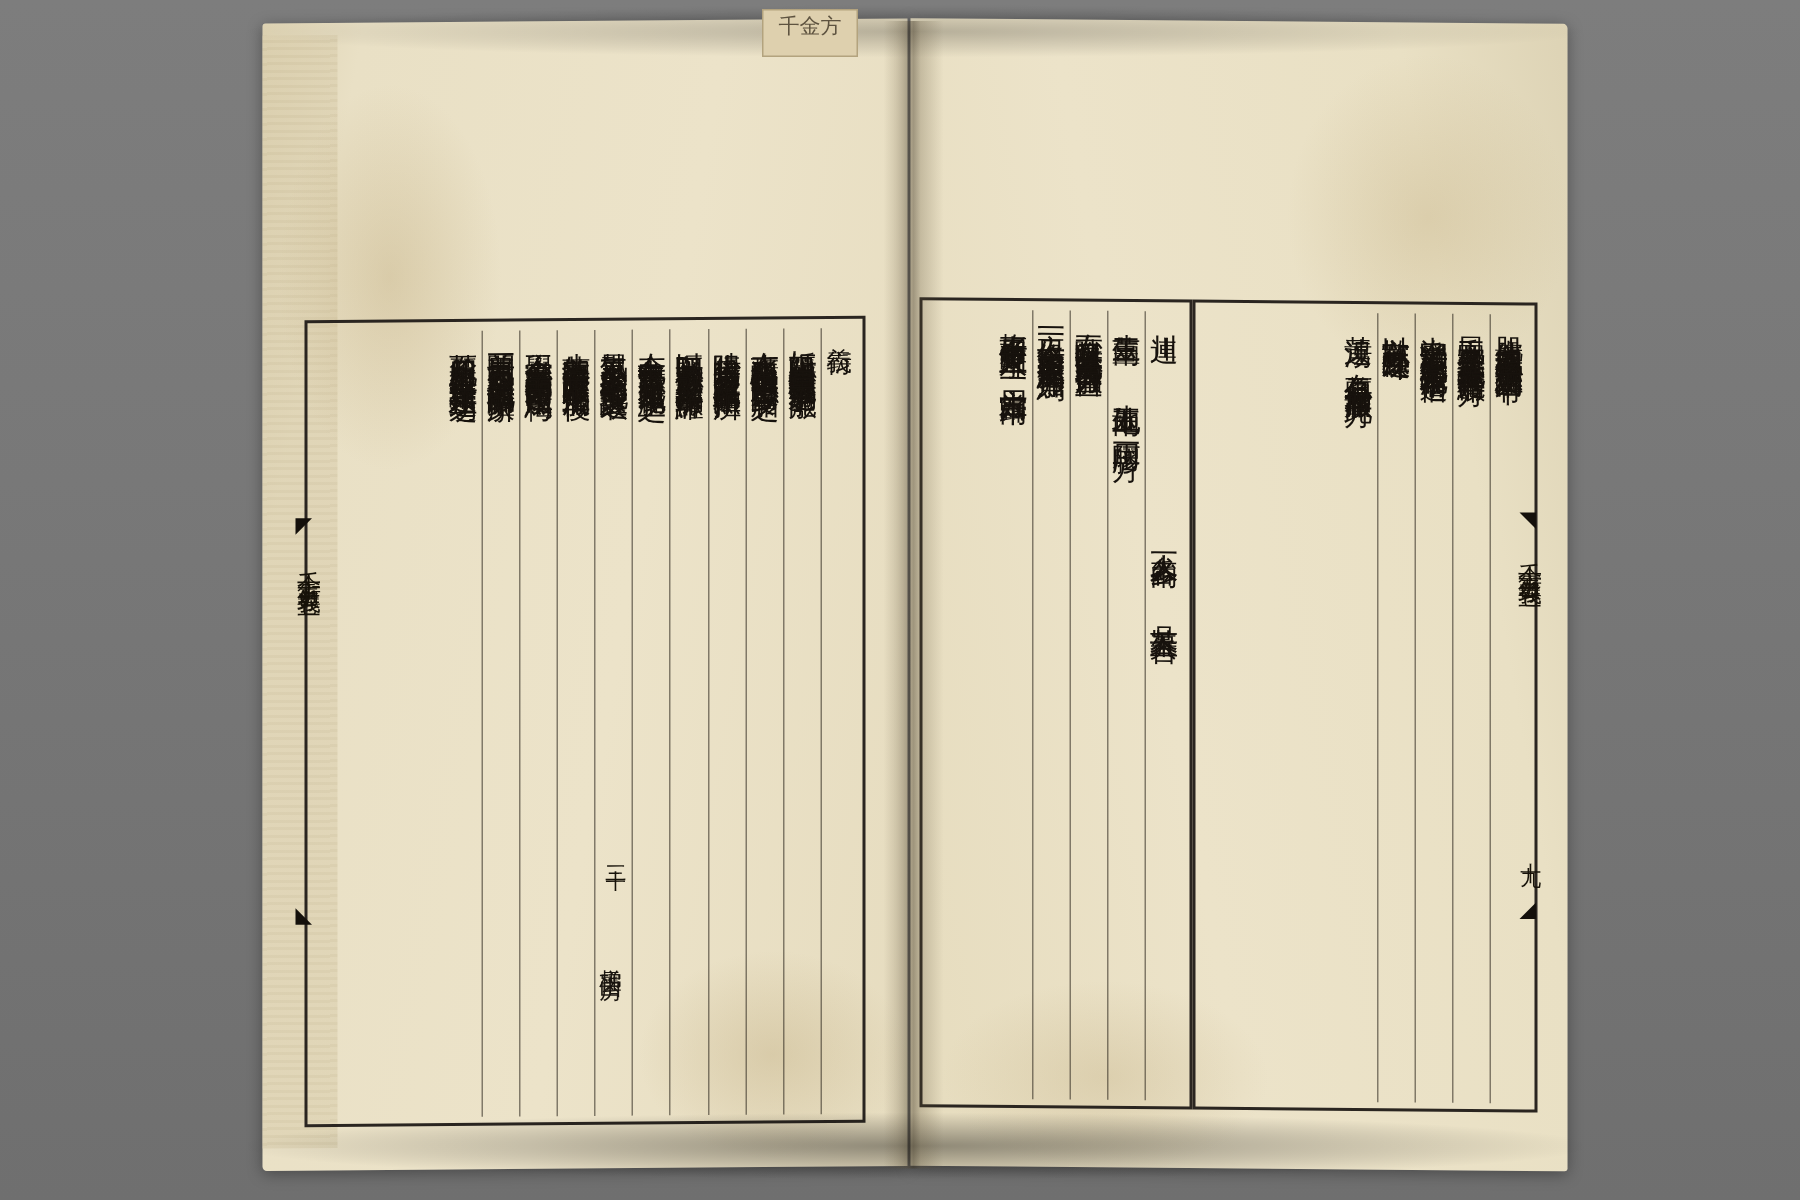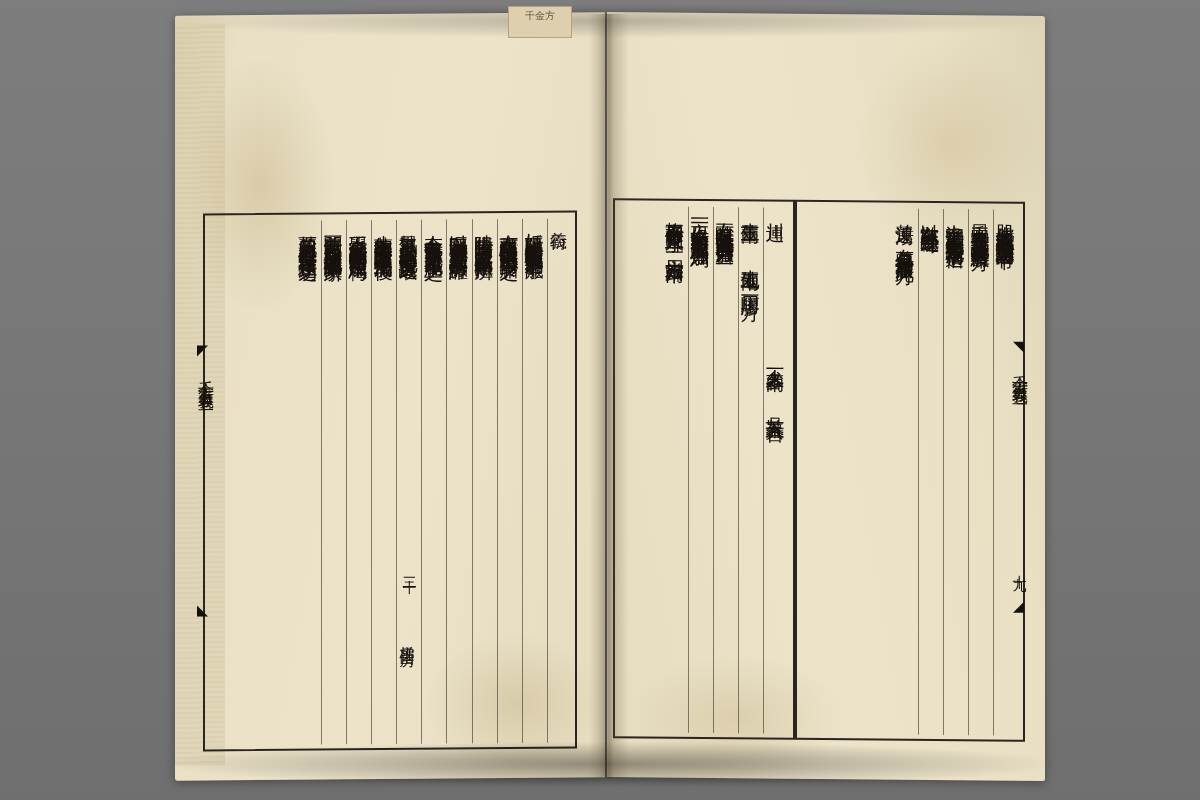--- a/index.html
+++ b/index.html
@@ -127,21 +127,21 @@
   
   .title-slip {
     position: absolute;
     left: 508px;
     top: 6px;
     width: 64px;
     height: 32px;
     background: #ded0ae;
     border: 1px solid #b3a37e;
     z-index: 7;
-    font-size: 10px;
+    font-size: 14px;
     color: #5e5340;
     text-align: center;
     line-height: 1.15;
     padding-top: 3px;
     box-sizing: border-box;
     writing-mode: horizontal-tb;
   }
 
   
   .blackmark {

